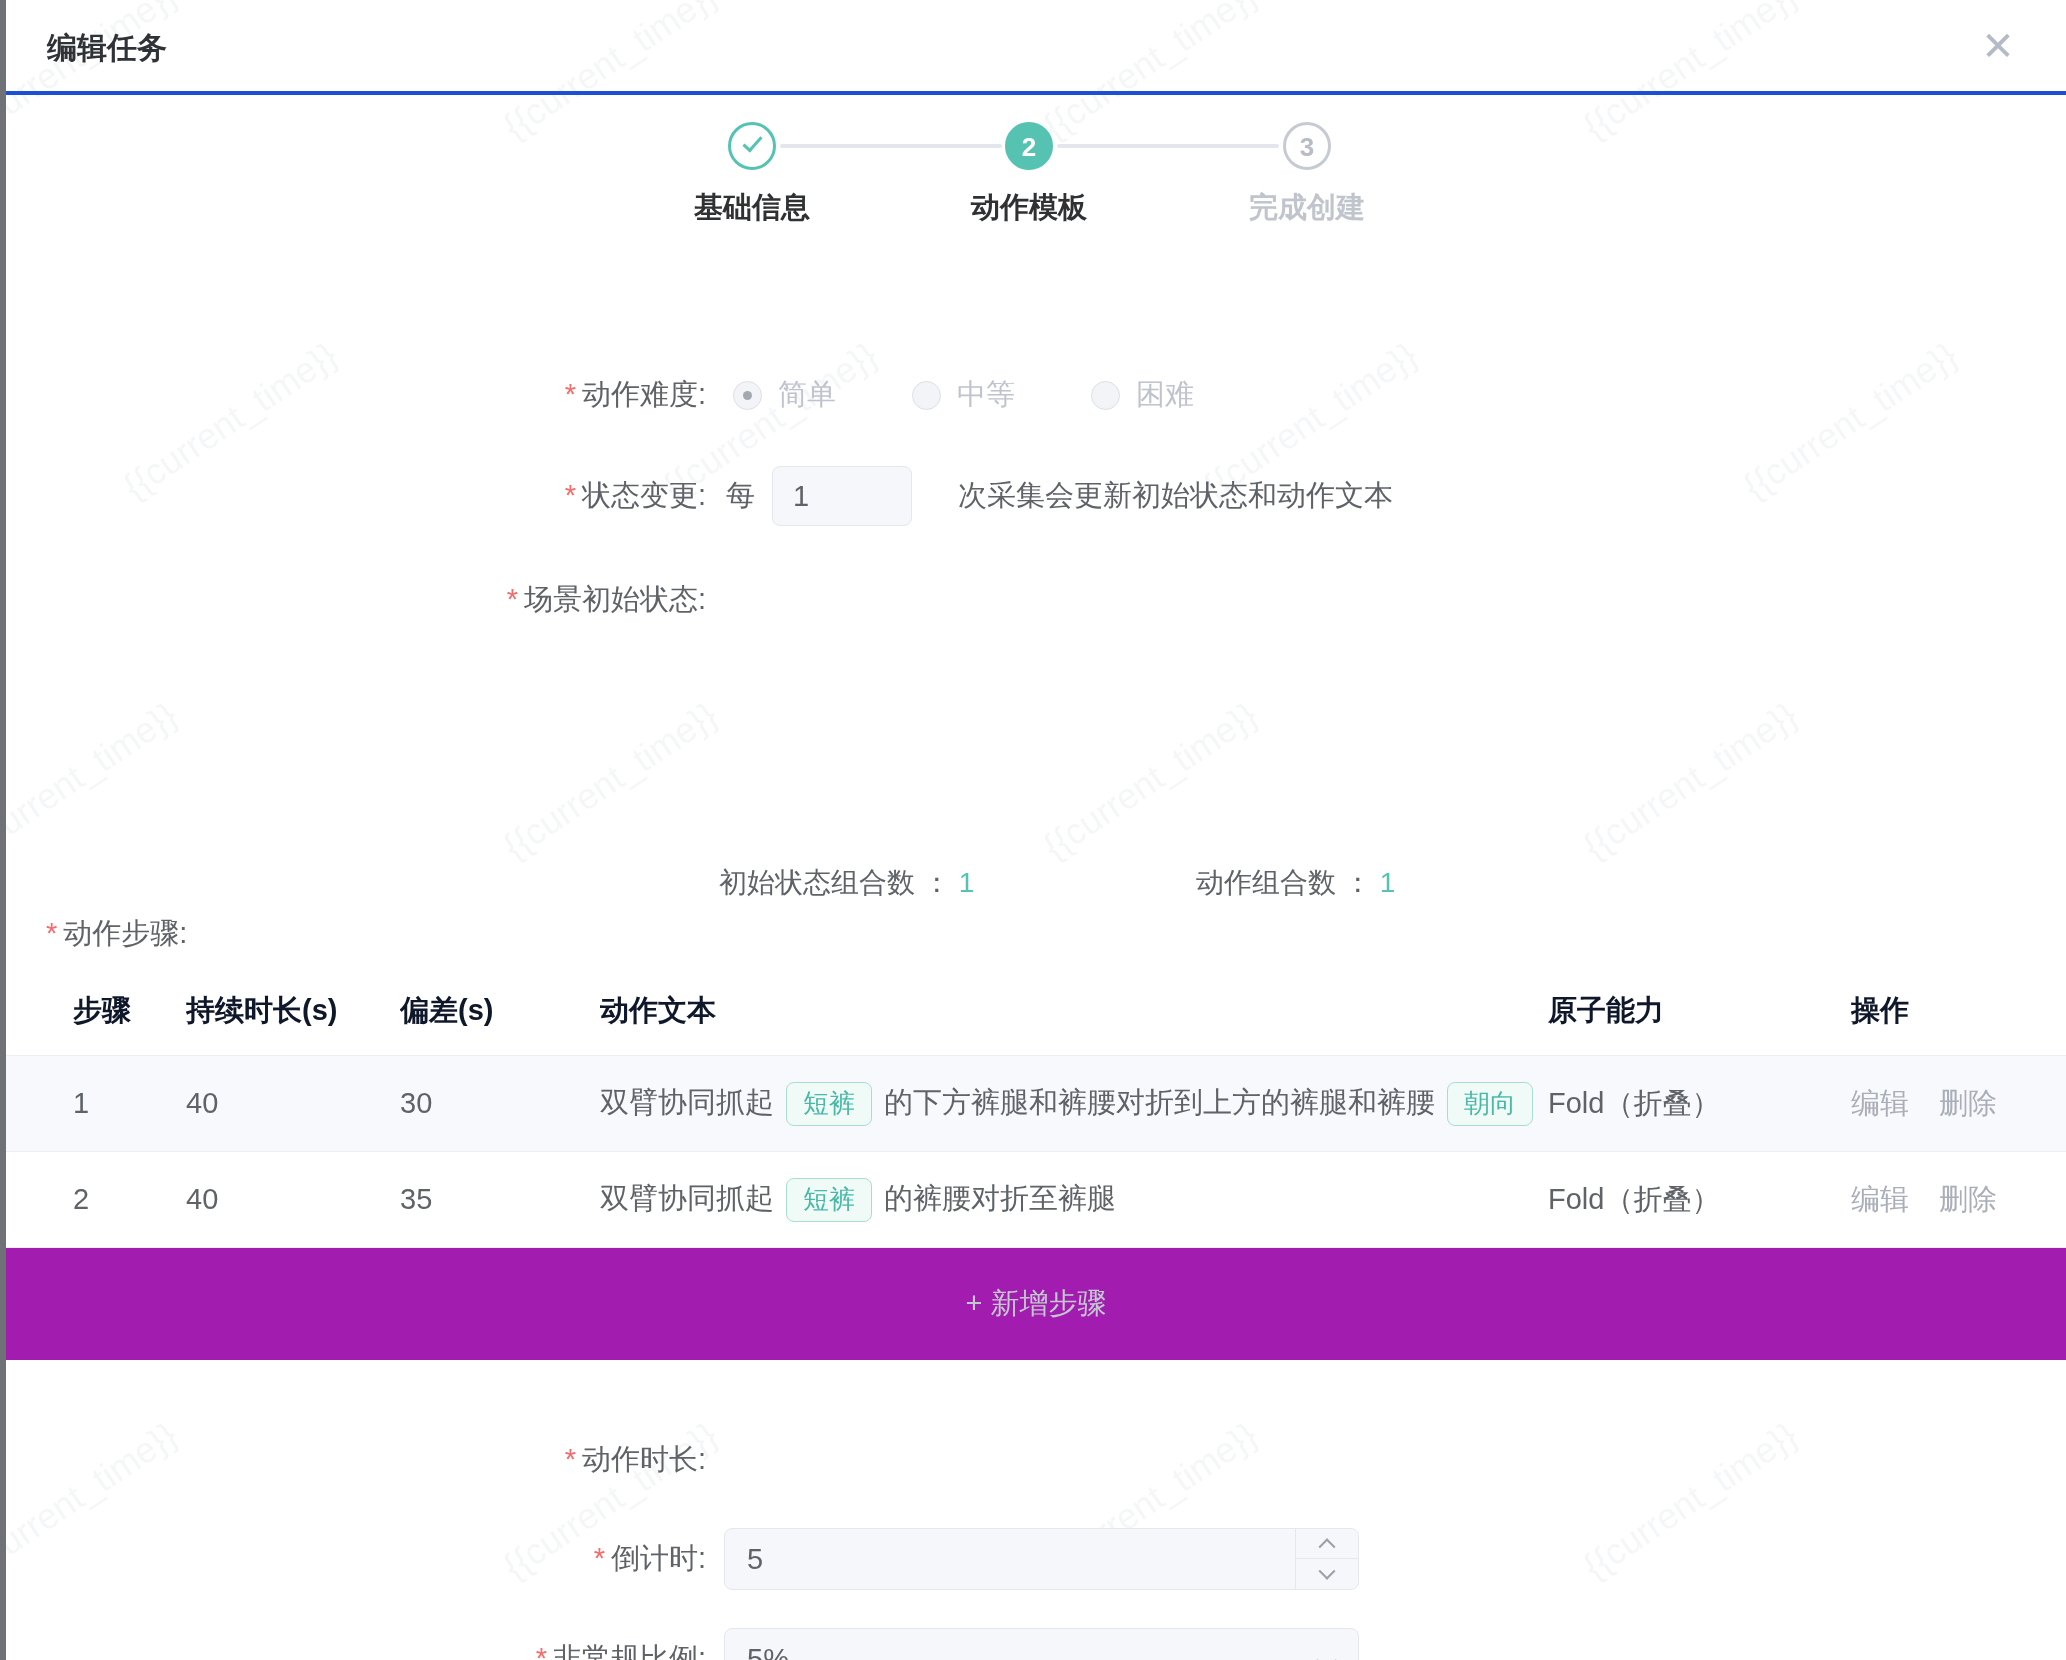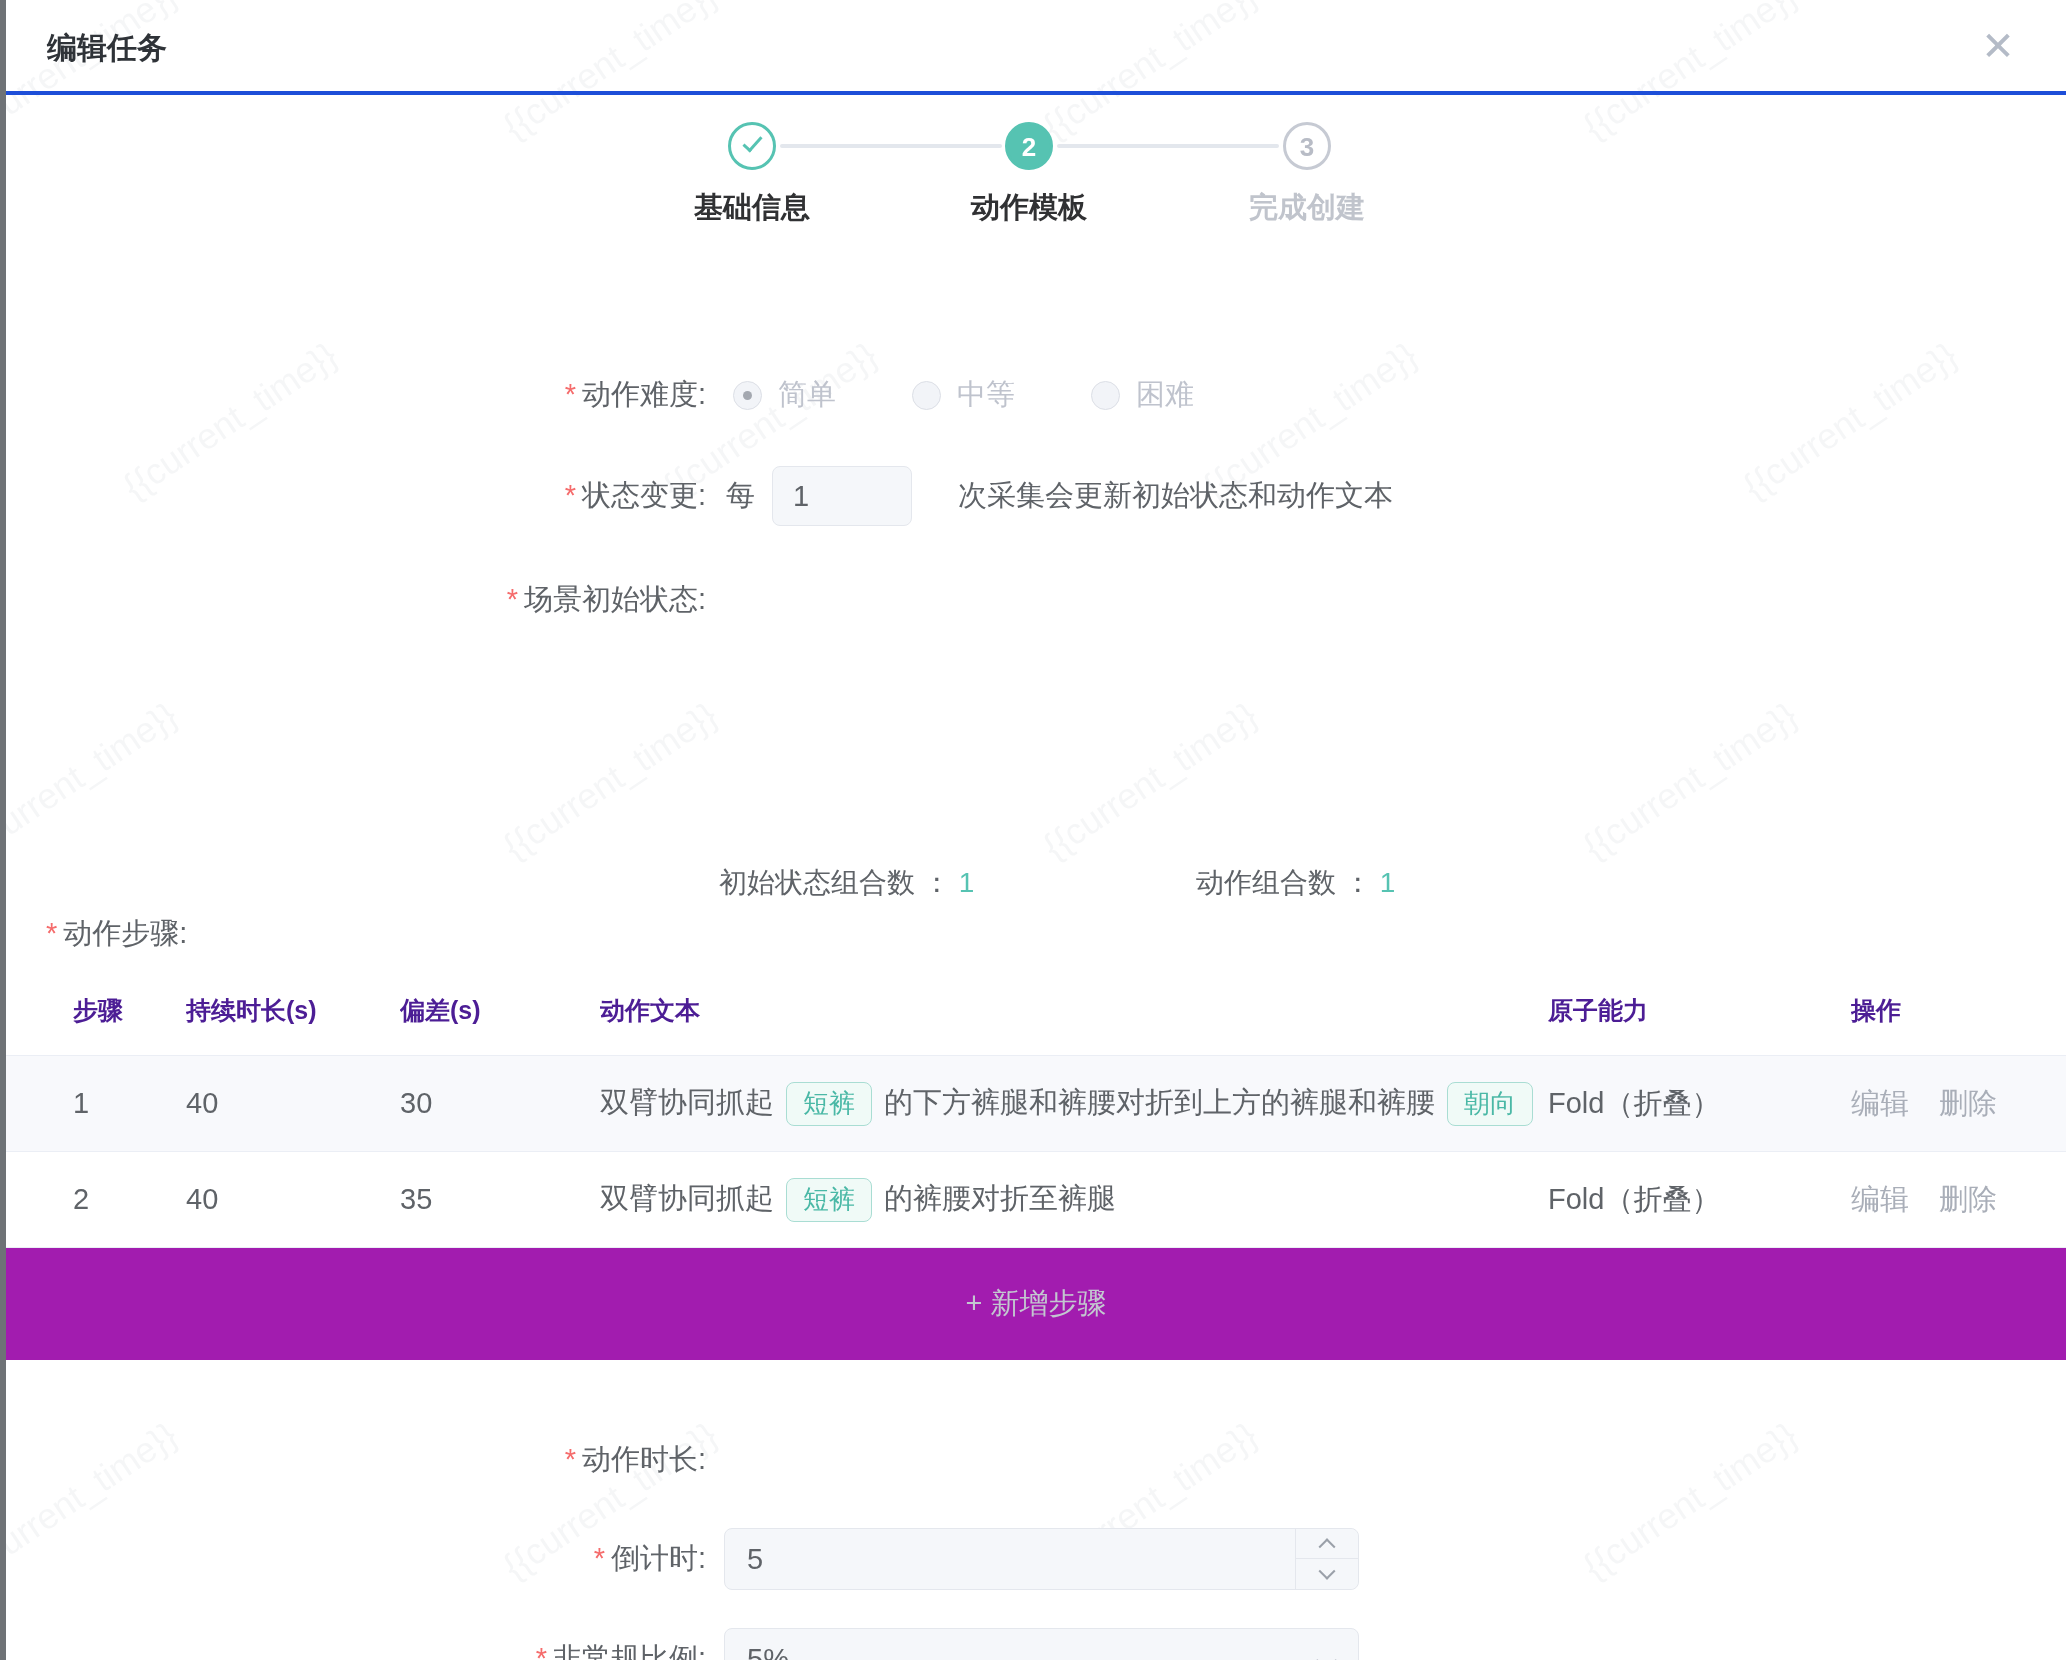--- a/index.html
+++ b/index.html
@@ -66,21 +66,21 @@
   .combo-a { position:absolute; left:713px; }
   .combo-b { position:absolute; left:1190px; }
   .combo-val { color:#56c3b2; margin-left:8px; }
 
   .steps-label { position:absolute; top:914px; left:40px; font-size:29px; color:#5f6368; z-index:1; }
 
   
   .steps-table { position:absolute; top:966px; left:0; right:0; z-index:1; }
   .trow { display:grid; grid-template-columns:113px 214px 200px 948px 303px 1fr; align-items:center;
     padding-left:67px; border-bottom:1px solid #ebeef5; }
-  .trow.thead { height:90px; font-size:25px; font-weight:600; color:#4c1d95; }
+  .trow.thead { height:90px; font-size:29px; font-weight:600; color:#0f172a; }
   .trow.body-row { height:96px; font-size:29px; color:#5f6368; }
   .trow.row-0 { background:#f8f9fc; }
   .trow.row-1 { background:#fff; }
   .cell { white-space:nowrap; overflow:hidden; }
   .tag { display:inline-block; margin:0 12px; padding:3px 16px 5px; border-radius:8px; background:#f0faf7;
     border:1px solid #a9ddd3; color:#4ab8a6; font-size:26px; line-height:34px; vertical-align:middle; }
   .ops { display:flex; gap:30px; }
   .op-link { color:#a9aeb8; font-size:29px; cursor:pointer; }
   .add-band { height:112px; background:#a21caf; display:flex; align-items:center; justify-content:center; }
   .add-btn { font-size:29px; color:#c3c7d0; cursor:pointer; }

